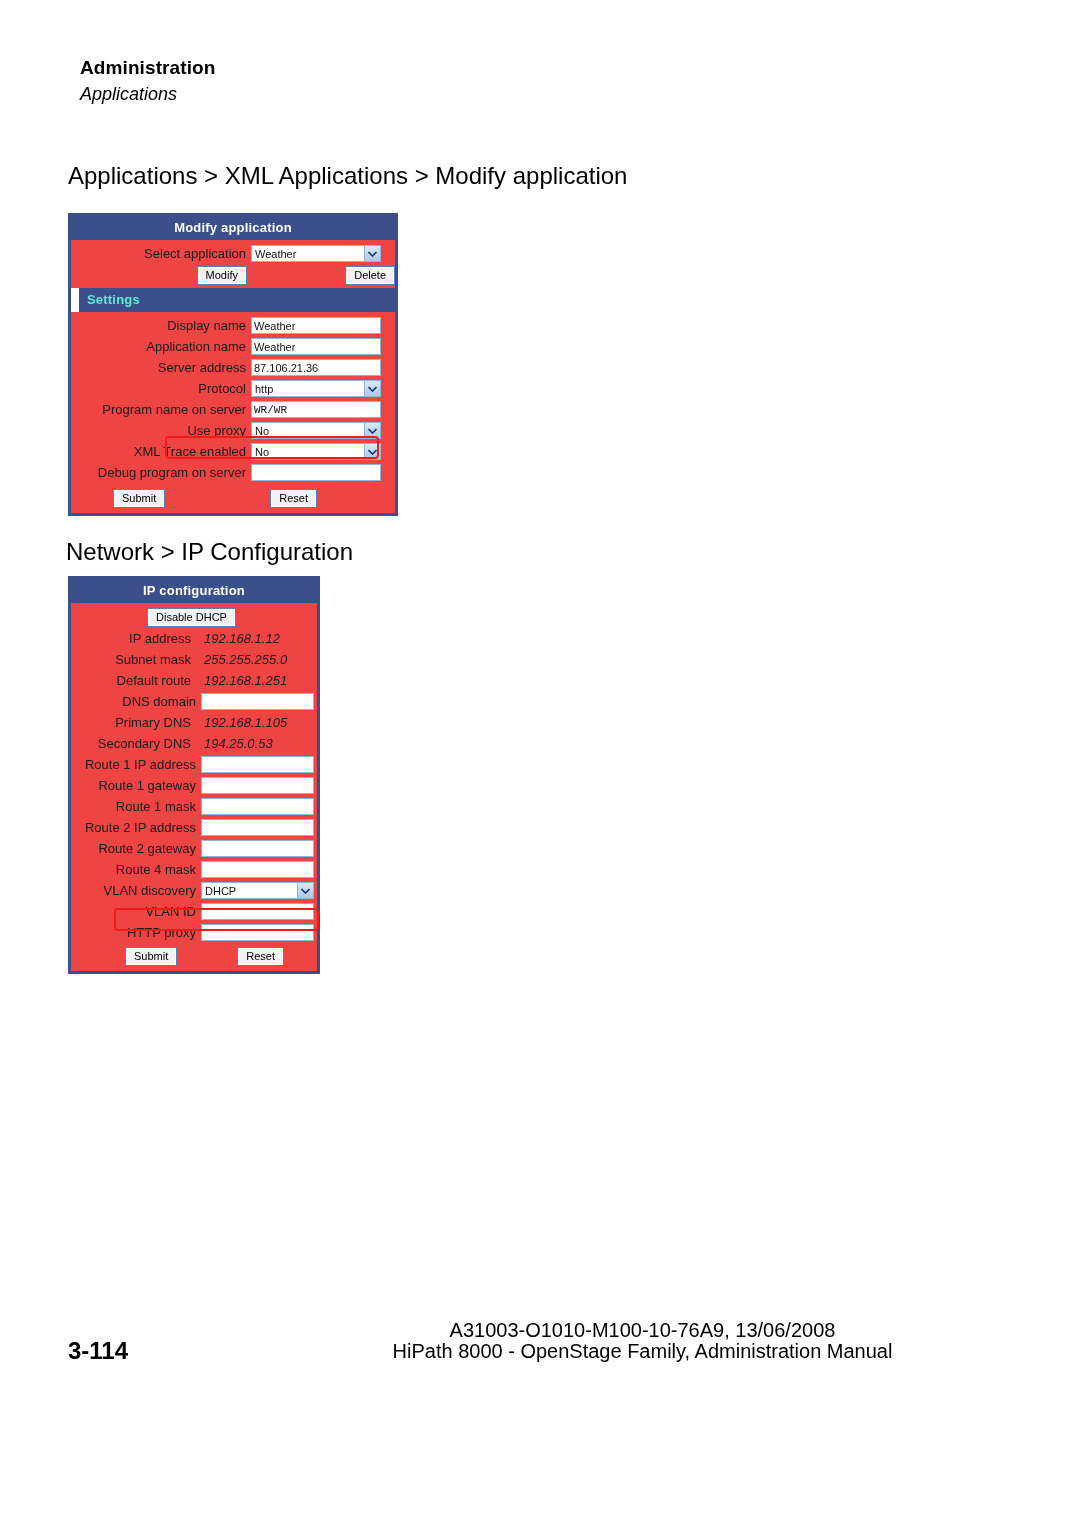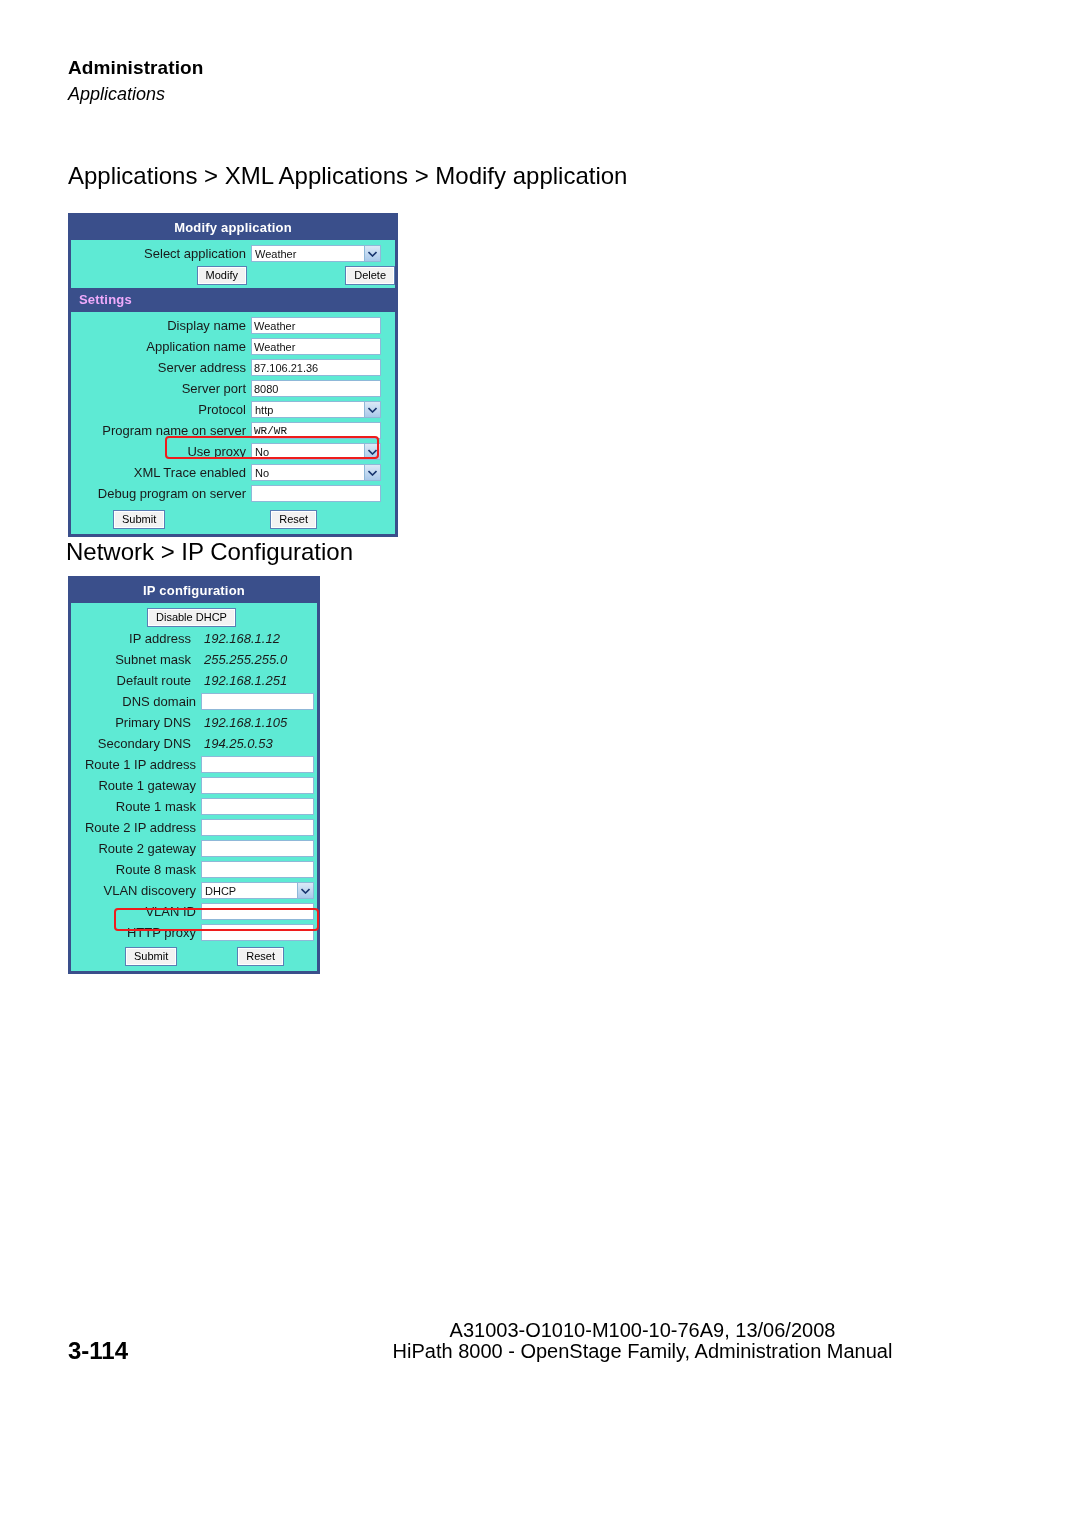--- a/index.html
+++ b/index.html
@@ -12,21 +12,21 @@
     height: 1528px;
     position: relative;
     font-family: "Liberation Sans", sans-serif;
     color: #000000;
     overflow: hidden;
   }
 
   
   #page-header {
     position: absolute;
-    left: 68px;
+    left: 80px;
     top: 56px;
   }
   #page-header .h-admin {
     font-size: 19px;
     font-weight: bold;
     letter-spacing: 0.1px;
     line-height: 24px;
   }
   #page-header .h-section {
     font-size: 18px;
@@ -57,29 +57,30 @@
     background: #3a4f8b;
     color: #ffffff;
     font-weight: bold;
     font-size: 13px;
     text-align: center;
     padding: 4px 0 5px 0;
     letter-spacing: 0.2px;
   }
   .panel-subbar {
     background: #3a4f8b;
-    color: #f0abfc;
+    color: #5eead4;
     font-weight: bold;
     font-size: 13px;
     text-align: left;
     padding: 4px 0 5px 8px;
     letter-spacing: 0.2px;
+    margin-left: 8px;
   }
   .panel-body {
-    background: #5eead4;
+    background: #ef4444;
     padding: 3px 0 4px 0;
   }
 
   .frow {
     display: flex;
     align-items: center;
     height: 21px;
   }
   .flabel {
     text-align: right;
@@ -235,26 +236,20 @@
           <div class="txtbox" style="width: 130px;">Weather</div>
         </div>
       </div>
       <div class="frow">
         <div class="flabel" style="width: 180px;">Server address</div>
         <div class="fctl">
           <div class="txtbox" style="width: 130px;">87.106.21.36</div>
         </div>
       </div>
       <div class="frow">
-        <div class="flabel" style="width: 180px;">Server port</div>
-        <div class="fctl">
-          <div class="txtbox" style="width: 130px;">8080</div>
-        </div>
-      </div>
-      <div class="frow">
         <div class="flabel" style="width: 180px;">Protocol</div>
         <div class="fctl">
           <div class="selbox" style="width: 130px;"><span>http</span><span class="arrow">
               <svg width="9" height="6" viewBox="0 0 9 6">
                 <path d="M0.5 1 L4.5 5 L8.5 1" fill="none" stroke="#18356e" stroke-width="1.6"></path>
               </svg>
             </span></div>
         </div>
       </div>
       <div class="frow">
@@ -376,21 +371,21 @@
             <div class="txtbox" style="width: 113px;"></div>
           </div>
         </div>
         <div class="frow">
           <div class="flabel" style="width: 130px;">Route 2 gateway</div>
           <div class="fctl">
             <div class="txtbox" style="width: 113px;"></div>
           </div>
         </div>
         <div class="frow">
-          <div class="flabel" style="width: 130px;">Route 8 mask</div>
+          <div class="flabel" style="width: 130px;">Route 4 mask</div>
           <div class="fctl">
             <div class="txtbox" style="width: 113px;"></div>
           </div>
         </div>
         <div class="frow">
           <div class="flabel" style="width: 130px;">VLAN discovery</div>
           <div class="fctl">
             <div class="selbox" style="width: 113px;"><span>DHCP</span><span class="arrow">
                 <svg width="9" height="6" viewBox="0 0 9 6">
                   <path d="M0.5 1 L4.5 5 L8.5 1" fill="none" stroke="#18356e" stroke-width="1.6"></path>

